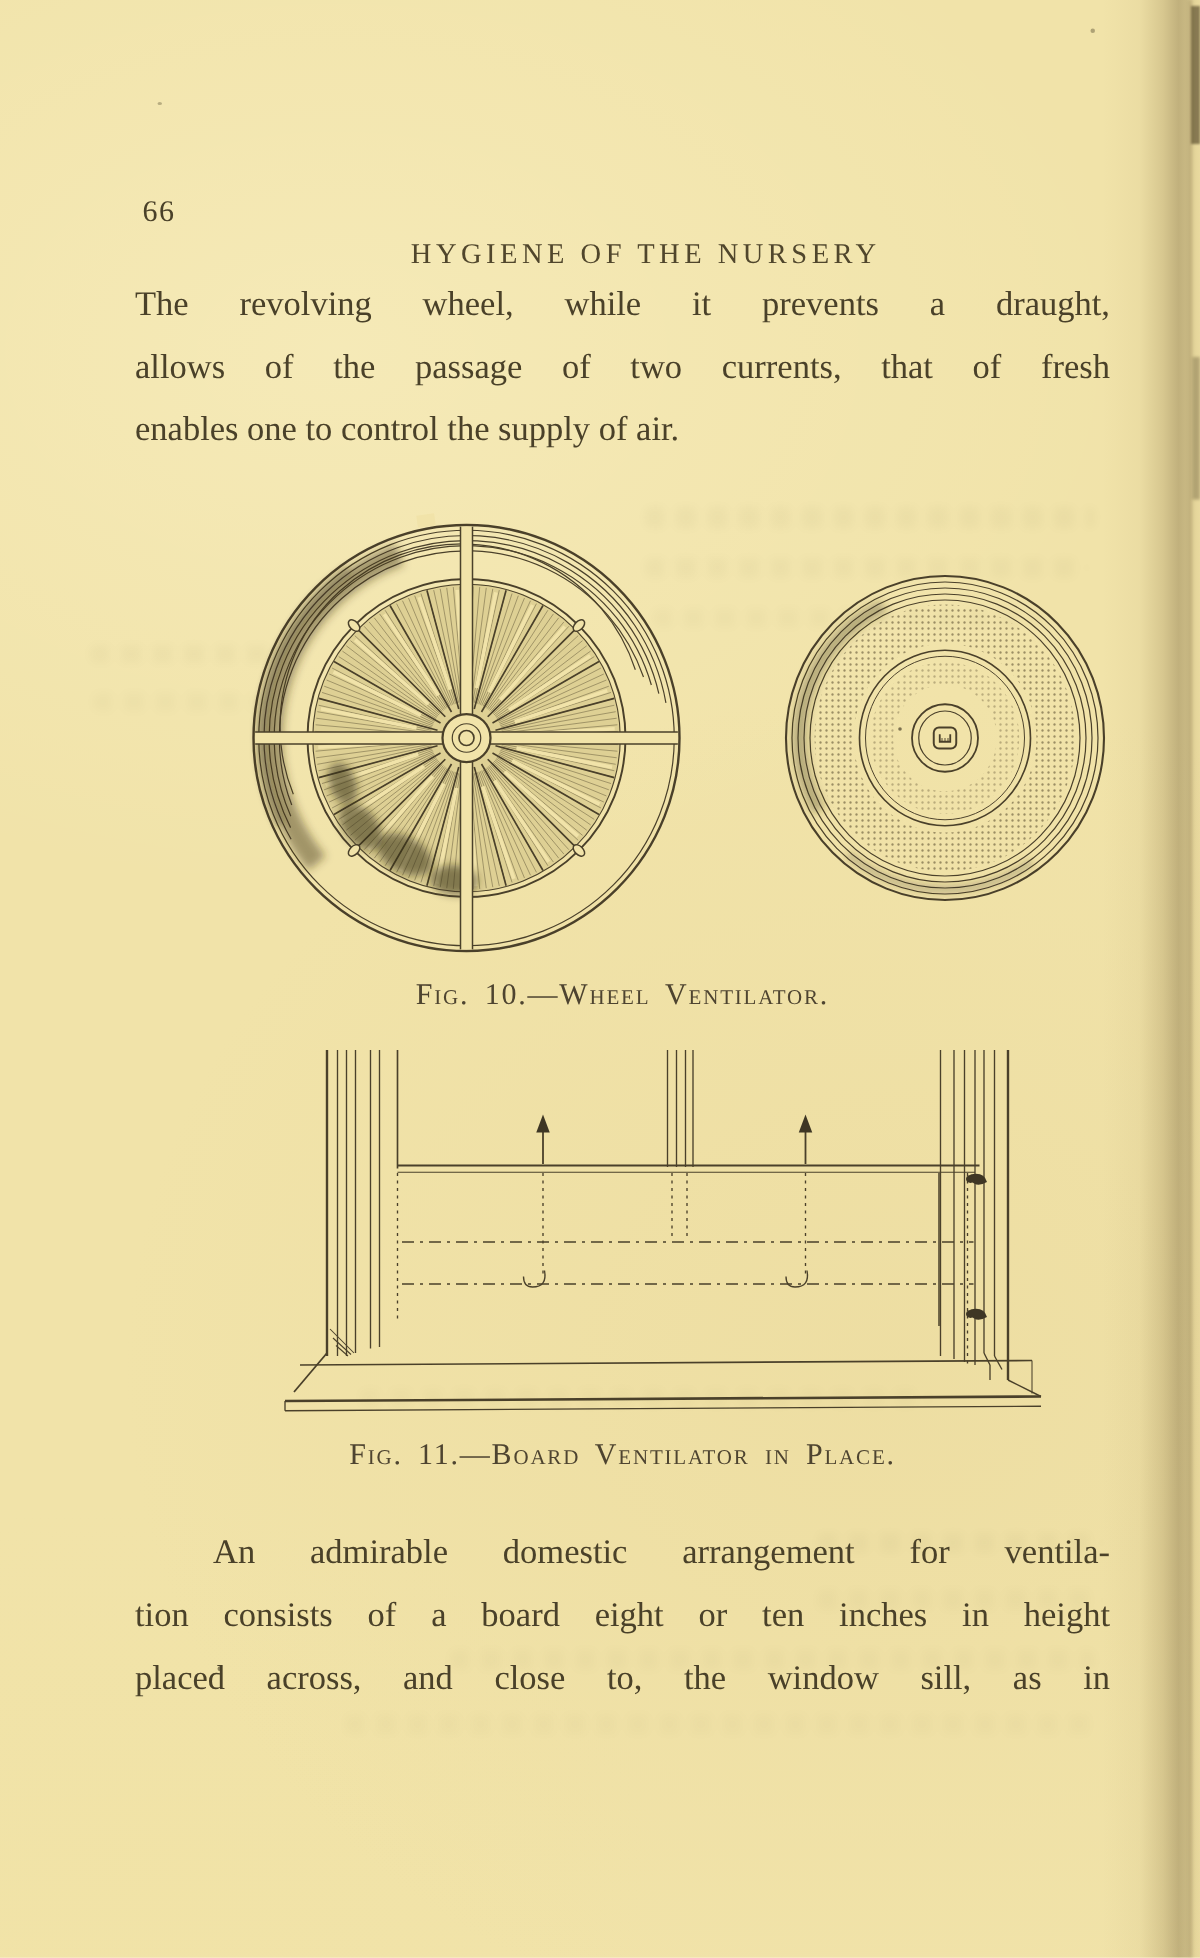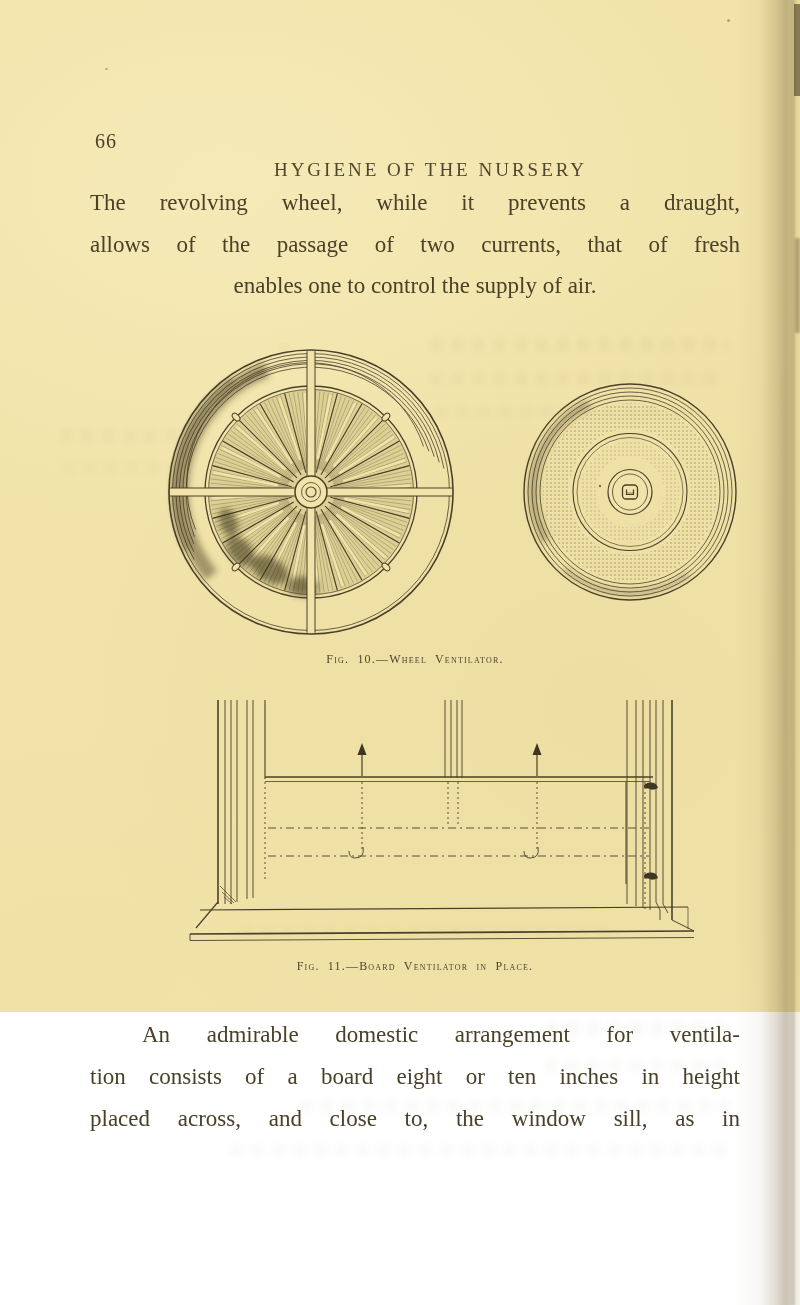--- a/index.html
+++ b/index.html
@@ -1,35 +1,35 @@
 <!DOCTYPE html>
 <html><head>
 <meta charset="utf-8">
 <style>
   html,body{margin:0;padding:0;}
   body{width:800px;height:1305px;overflow:hidden;
        font-family:"Liberation Serif","DejaVu Serif",serif;}
-  #page{position:absolute;left:0;top:0;width:800px;height:1012px;
+  #page{position:absolute;left:0;top:0;width:800px;height:1305px;
         background:
           radial-gradient(900px 600px at 28% 18%, rgba(255,249,216,.30), rgba(255,249,216,0) 60%),
           radial-gradient(800px 700px at 75% 70%, rgba(224,203,138,.22), rgba(224,203,138,0) 65%),
           radial-gradient(600px 400px at 10% 95%, rgba(240,226,160,.25), rgba(240,226,160,0) 60%),
           #f1e3a9;}
   .ink{color:#4a4129;}
   #page-number{position:absolute;left:95px;top:130px;font-size:20px;letter-spacing:1px;}
   #running-header{position:absolute;left:78px;top:131px;width:705px;text-align:center;
         font-size:19px;letter-spacing:3px;color:#50462c;margin-top:28px;}
   .para{position:absolute;left:90px;width:650px;font-size:23px;line-height:41.5px;color:#4a4129;}
   #paragraph-1{top:182px;}
   #paragraph-2{top:1014px;line-height:42px;}
   .jline{text-align:justify;text-align-last:justify;white-space:nowrap;}
-  .lastline{text-align:center;}
+  .lastline{text-align:left;}
   .indent{padding-left:52px;}
   .caption{position:absolute;left:90px;width:650px;text-align:center;
-        font-variant:small-caps;font-size:12px;letter-spacing:1.2px;word-spacing:4px;color:#4e4430;}
+        font-variant:small-caps;font-size:20px;letter-spacing:1.2px;word-spacing:4px;color:#4e4430;}
   #caption-10{top:652px;}
   #caption-11{top:959px;}
   .figsvg{position:absolute;}
   #fig10svg{left:90px;top:330px;}
   #fig11svg{left:140px;top:698px;}
   
   #page-edge{position:absolute;top:0;left:735px;width:65px;height:1305px;pointer-events:none;
      background:linear-gradient(to right, rgba(125,100,48,0) 0%, rgba(125,100,48,.05) 38%,
        rgba(112,88,40,.20) 62%, rgba(95,74,34,.33) 78%, rgba(95,74,34,.28) 86%,
        rgba(160,135,75,.16) 94%, rgba(185,160,95,.14) 100%);}

